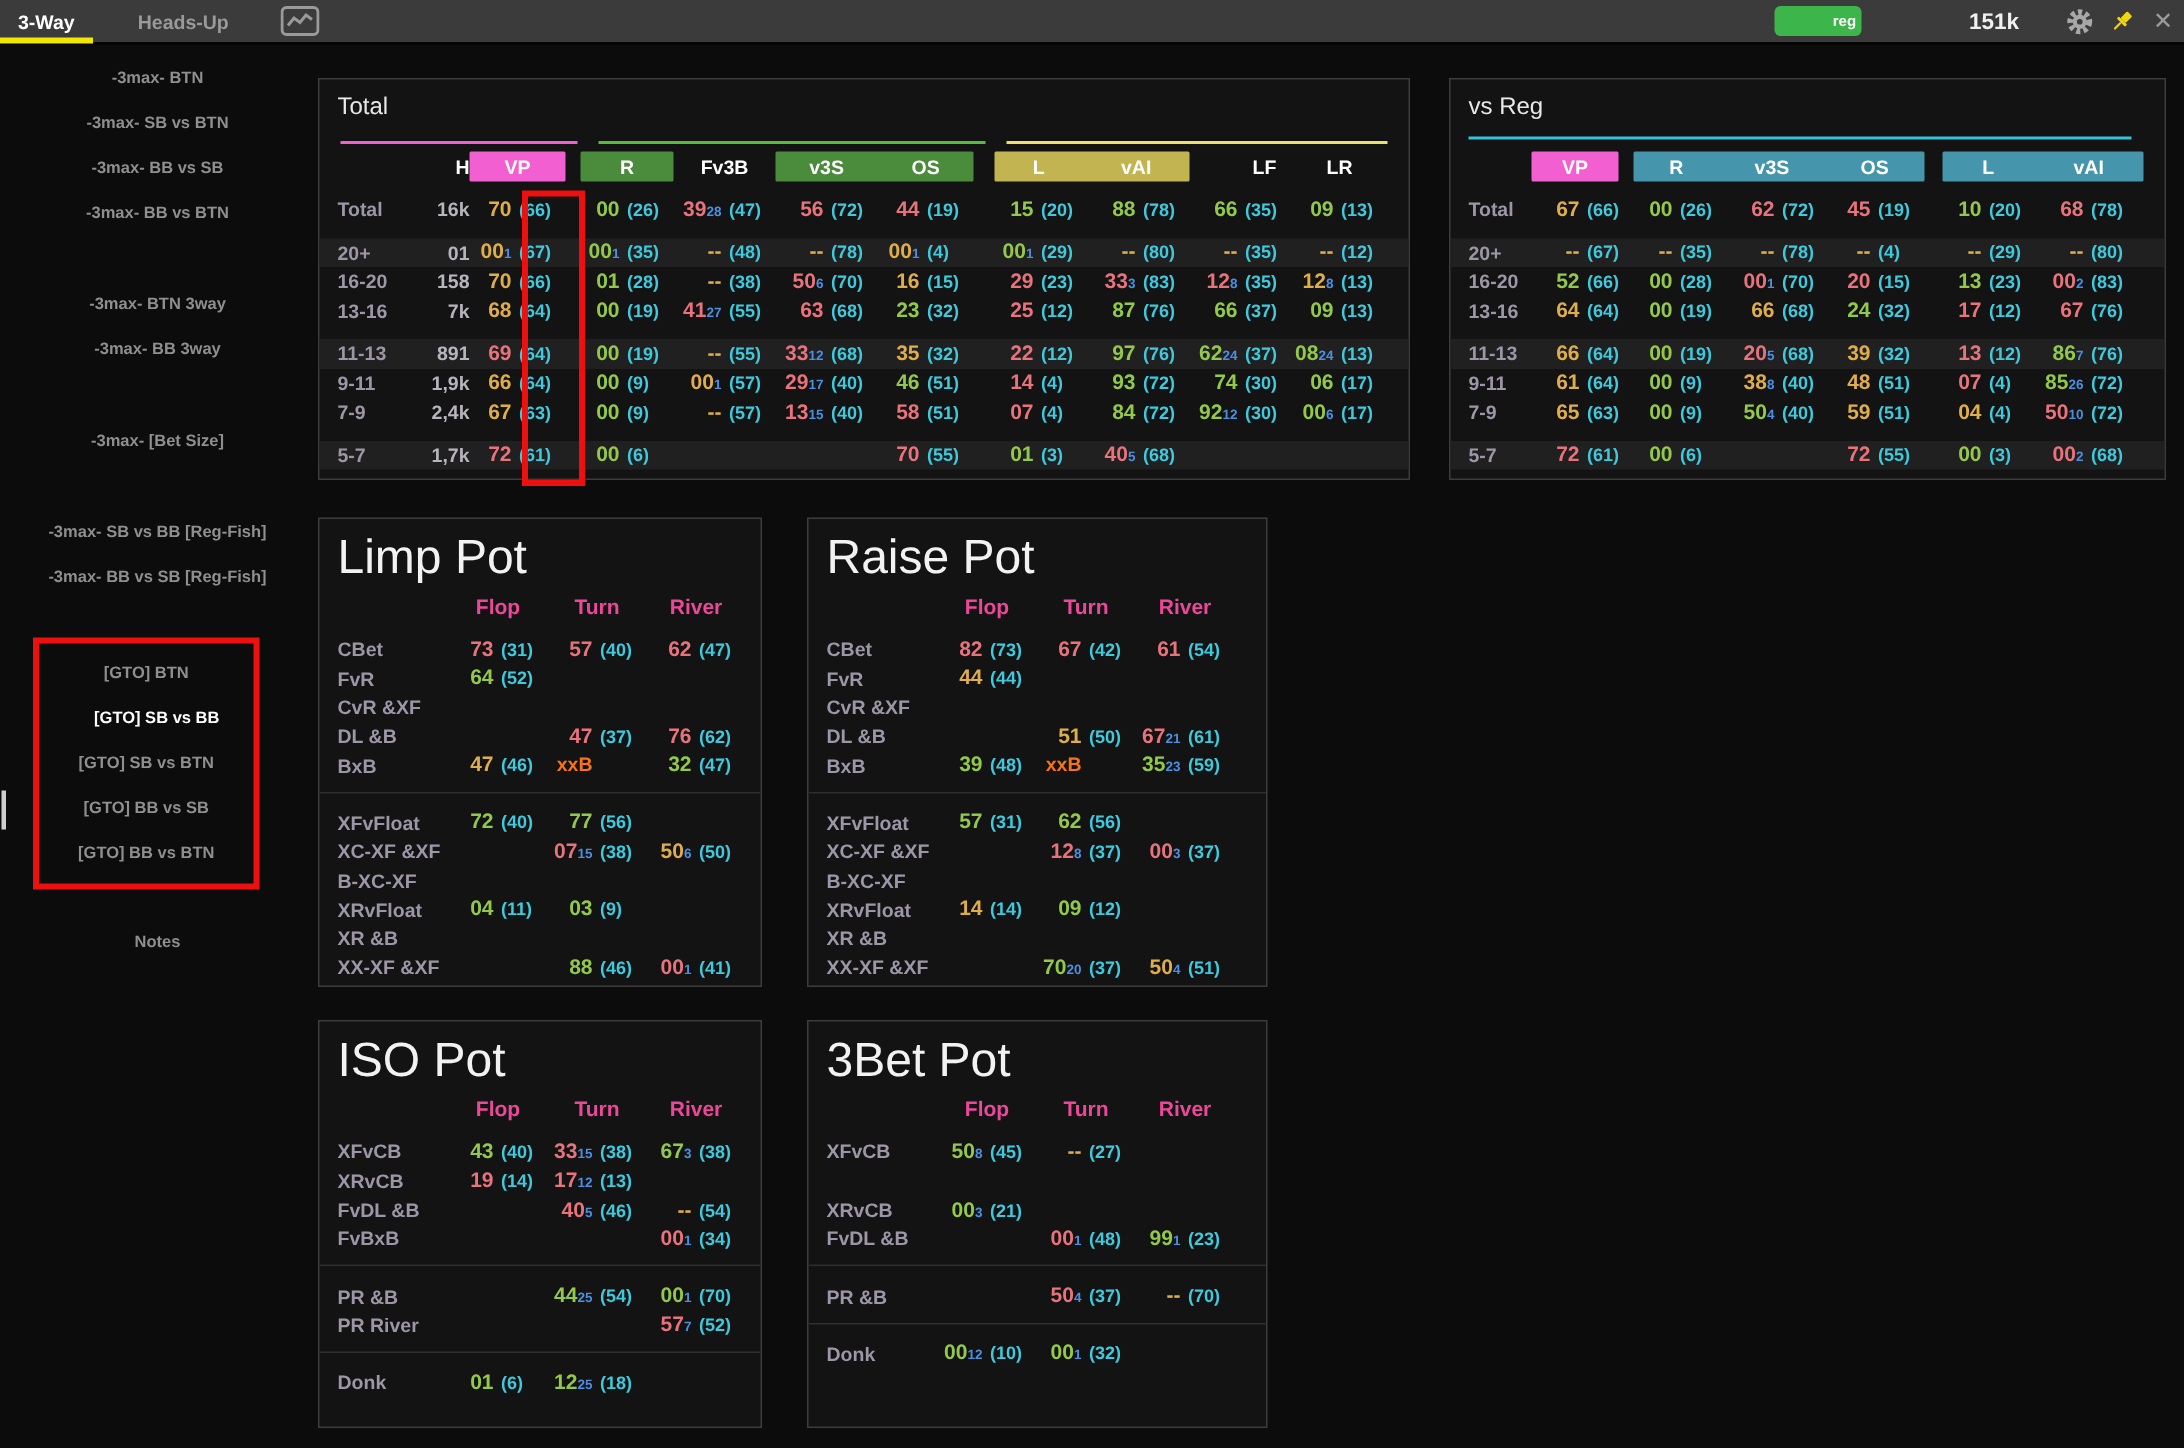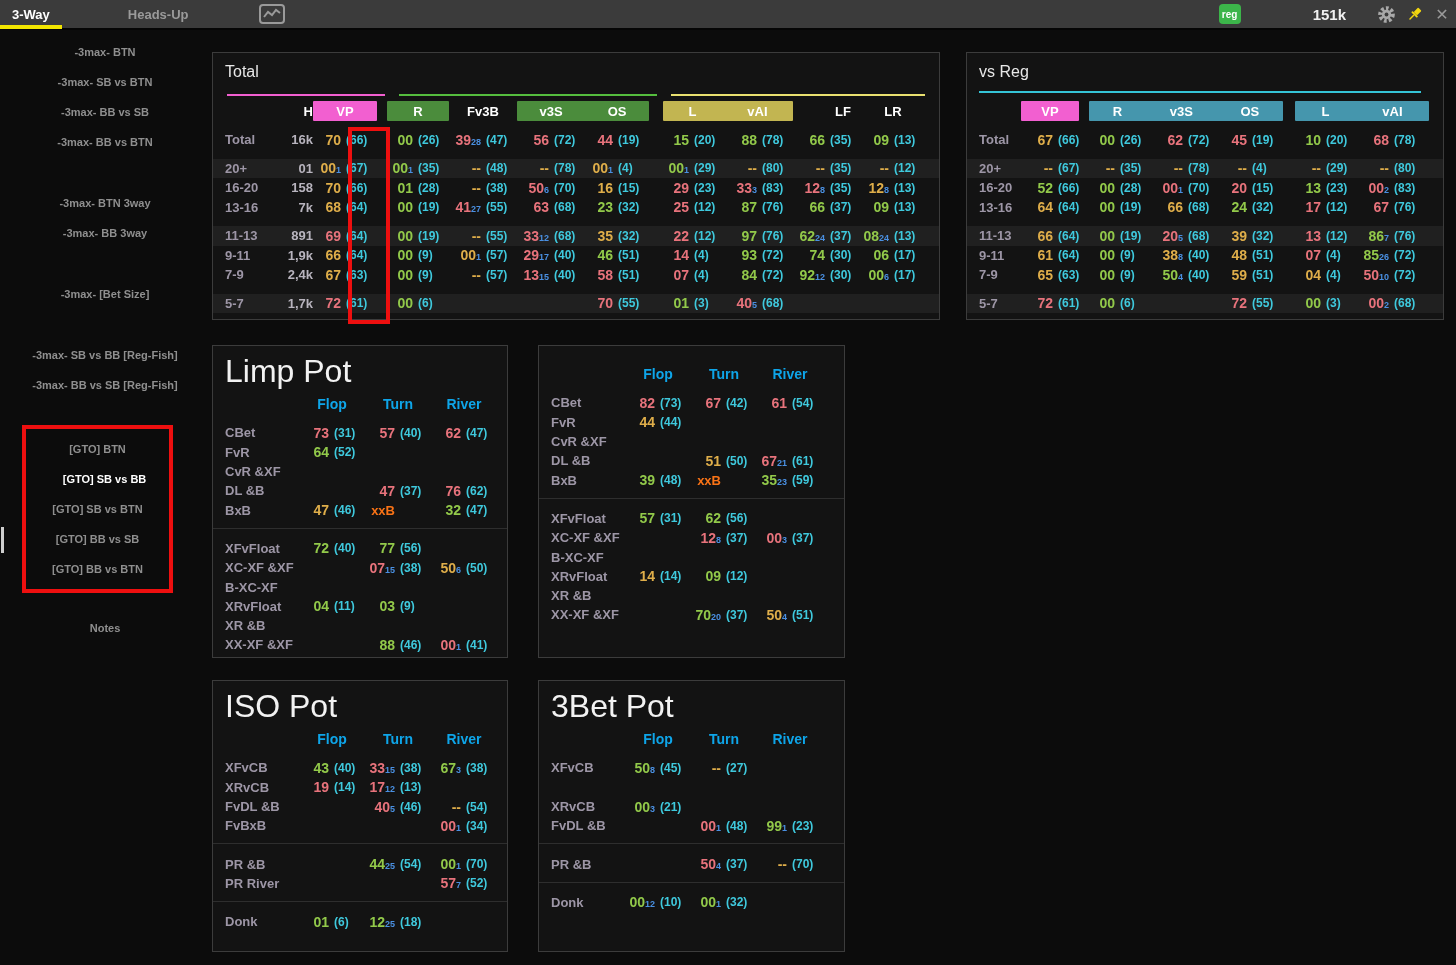--- a/index.html
+++ b/index.html
@@ -3,30 +3,30 @@
 <meta charset="utf-8">
 <style>
   html,body{margin:0;padding:0;}
   body{
     width:1456px;height:965px;position:relative;overflow:hidden;
     background:#0c0c0c;font-family:"Liberation Sans",sans-serif;
     -webkit-font-smoothing:antialiased;
   }
   
   .topbar{position:absolute;left:0;top:0;width:1456px;height:30px;background:#3b3b3b;
-    display:flex;align-items:center;border-bottom:2px solid #050505;box-sizing:border-box;z-index:10;gap:36px;}
+    display:flex;align-items:center;border-bottom:2px solid #050505;box-sizing:border-box;z-index:10;}
   .tab{position:relative;height:30px;display:flex;align-items:center;padding:0 12px;
     font-size:13px;font-weight:700;color:#9a9a9a;cursor:pointer;}
   .tab.active{color:#ffffff;}
   .tab.active::after{content:'';position:absolute;left:0;right:0;bottom:0;height:4px;background:#f3e600;}
   .tab:nth-child(2){margin-left:18px;}
   .chart-btn{margin-left:22px;display:flex;align-items:center;cursor:pointer;}
   .tb-right{margin-left:auto;display:flex;align-items:center;}
   .reg-badge{width:22px;height:20px;border-radius:4px;background:#3cb54a;color:#fff;
-    font-size:10px;font-weight:700;display:flex;align-items:center;justify-content:center;margin-right:72px;}
+    font-size:10px;font-weight:700;display:flex;align-items:center;justify-content:center;margin-right:72px;padding-left:36px;}
   .counter{font-size:15px;font-weight:700;color:#f0f0f0;margin-right:26px;}
   .tbicon{width:28px;display:flex;align-items:center;justify-content:center;cursor:pointer;}
   .close-x{color:#9a9a9a;font-size:16px;font-weight:400;}
   
   .sidebar{position:absolute;left:0;top:30px;width:210px;height:935px;background:#0c0c0c;}
   #sidebar-groups{padding-top:7px;}
   .sitem{height:30px;line-height:30px;text-align:center;font-size:11px;font-weight:700;
     color:#8f8f8f;cursor:pointer;white-space:nowrap;}
   .sitem.selected{color:#ffffff;padding-left:14px;}
   .sgroup + .sgroup{margin-top:31px;}
@@ -71,21 +71,21 @@
     color:#ffffff;font-weight:700;font-size:13px;}
   .hbox.plain{background:none;}
   .hbox.multi{justify-content:space-around;}
   .mr10{margin-right:10px}.mr12{margin-right:12px}.mr14{margin-right:14px}
   .pink{background:#f25fd0}.green{background:#4b8c3c}.olive{background:#c2b551}.teal{background:#4596ad}
   .hlab{font-style:normal;}
   #total-rows,#vsreg-rows{margin-top:9px;}
   .tgroup.tgap{margin-top:9px;}
   
   .phead{height:20px;margin-top:8px;}
-  .hstreet{text-align:center;color:#0ea5e9;font-weight:700;font-size:14px;}
+  .hstreet{text-align:center;color:#ec4899;font-weight:700;font-size:14px;}
   .psec{margin-top:10px;}
   .hr{height:1px;background:#2e2e2e;margin:8px -12px 0 -12px;}
   
   .anno-box{position:absolute;border:4px solid #ee0f0f;box-sizing:border-box;z-index:9;background:transparent;}
   .anno-total{left:348px;top:127px;width:42px;height:197px;}
 </style>
 </head>
 <body>
 
 <div class="topbar">
@@ -638,20 +638,21 @@
         <span class="val"></span>
         <span class="par"></span>
         <span class="val"><i class="vn v-g">88</i></span>
         <span class="par">(46)</span>
         <span class="val"><i class="vn v-r">00</i><i class="sub">1</i></span>
         <span class="par">(41)</span>
       </div>
     </div>
   </div>
 <div class="panel panel-raise" id="pot-raise">
+    <div class="ptitle">Raise Pot</div>
     <div class="srow pgrid phead">
       <span></span>
       <span class="hstreet" style="grid-column: span 2;">Flop</span>
       <span class="hstreet" style="grid-column: span 2;">Turn</span>
       <span class="hstreet" style="grid-column: span 2;">River</span>
     </div>
     <div class="psec">
       <div class="srow pgrid">
         <span class="rlabel">CBet</span>
         <span class="val"><i class="vn v-r">82</i></span>

